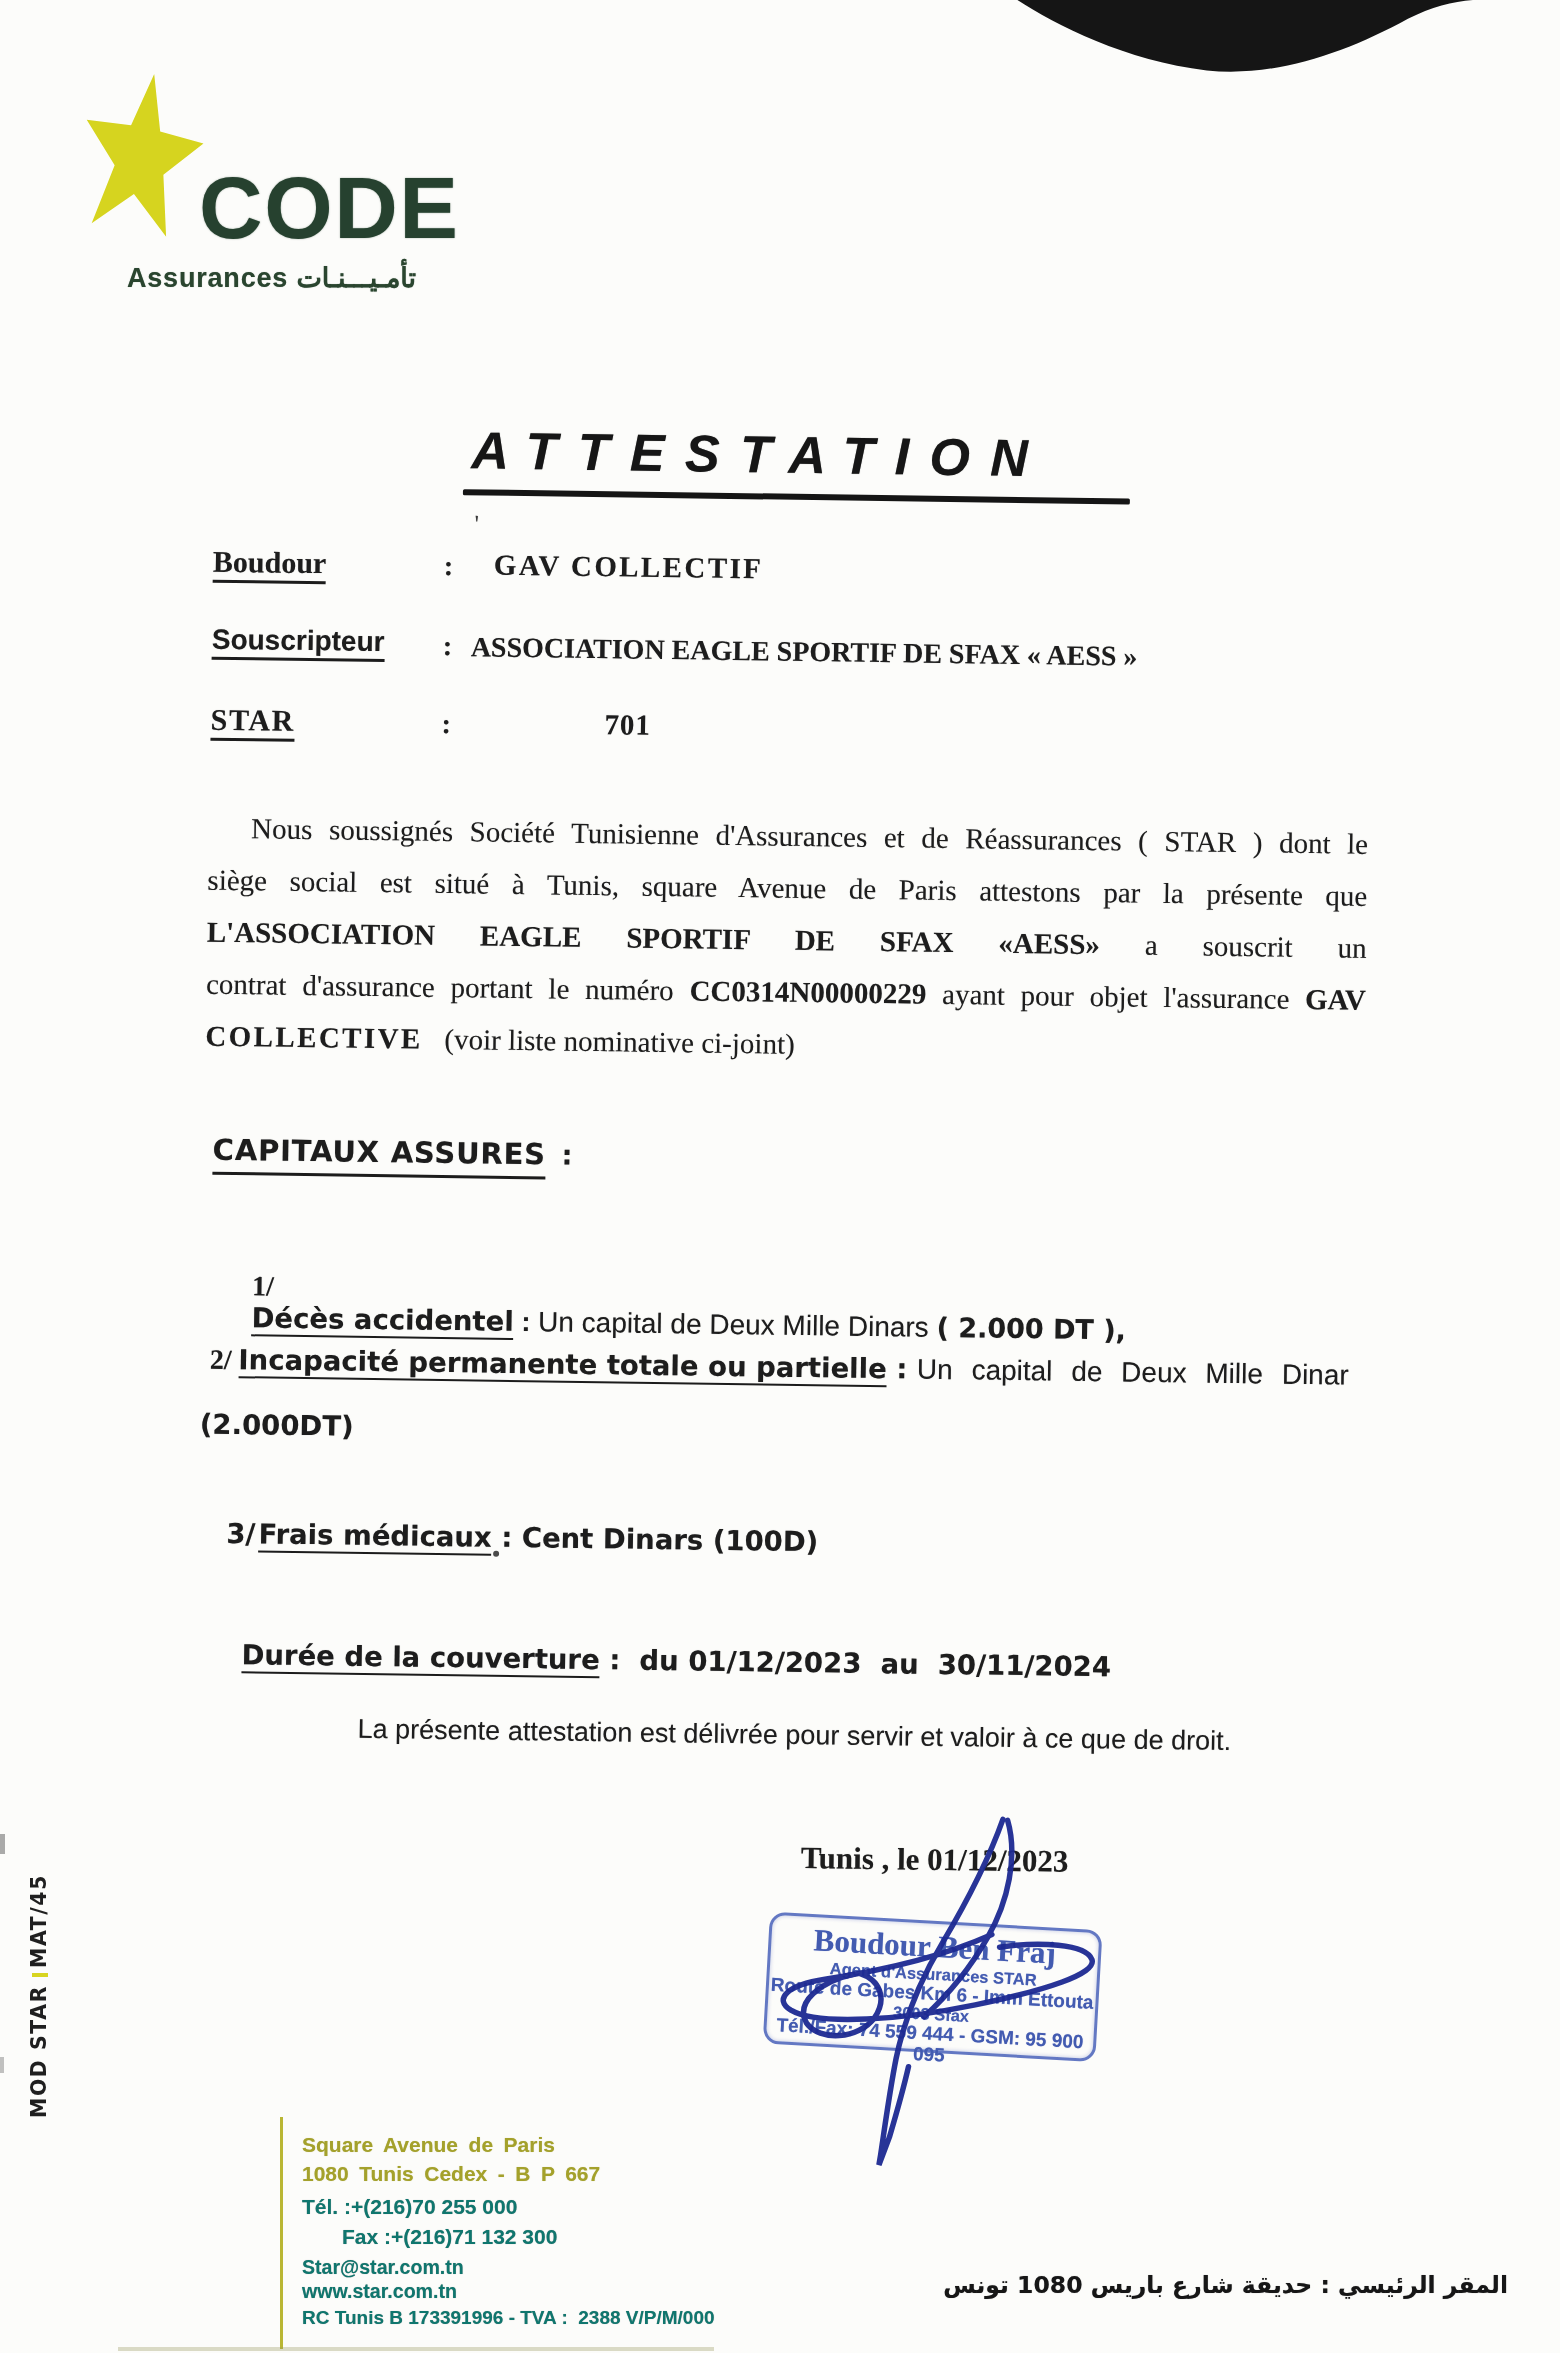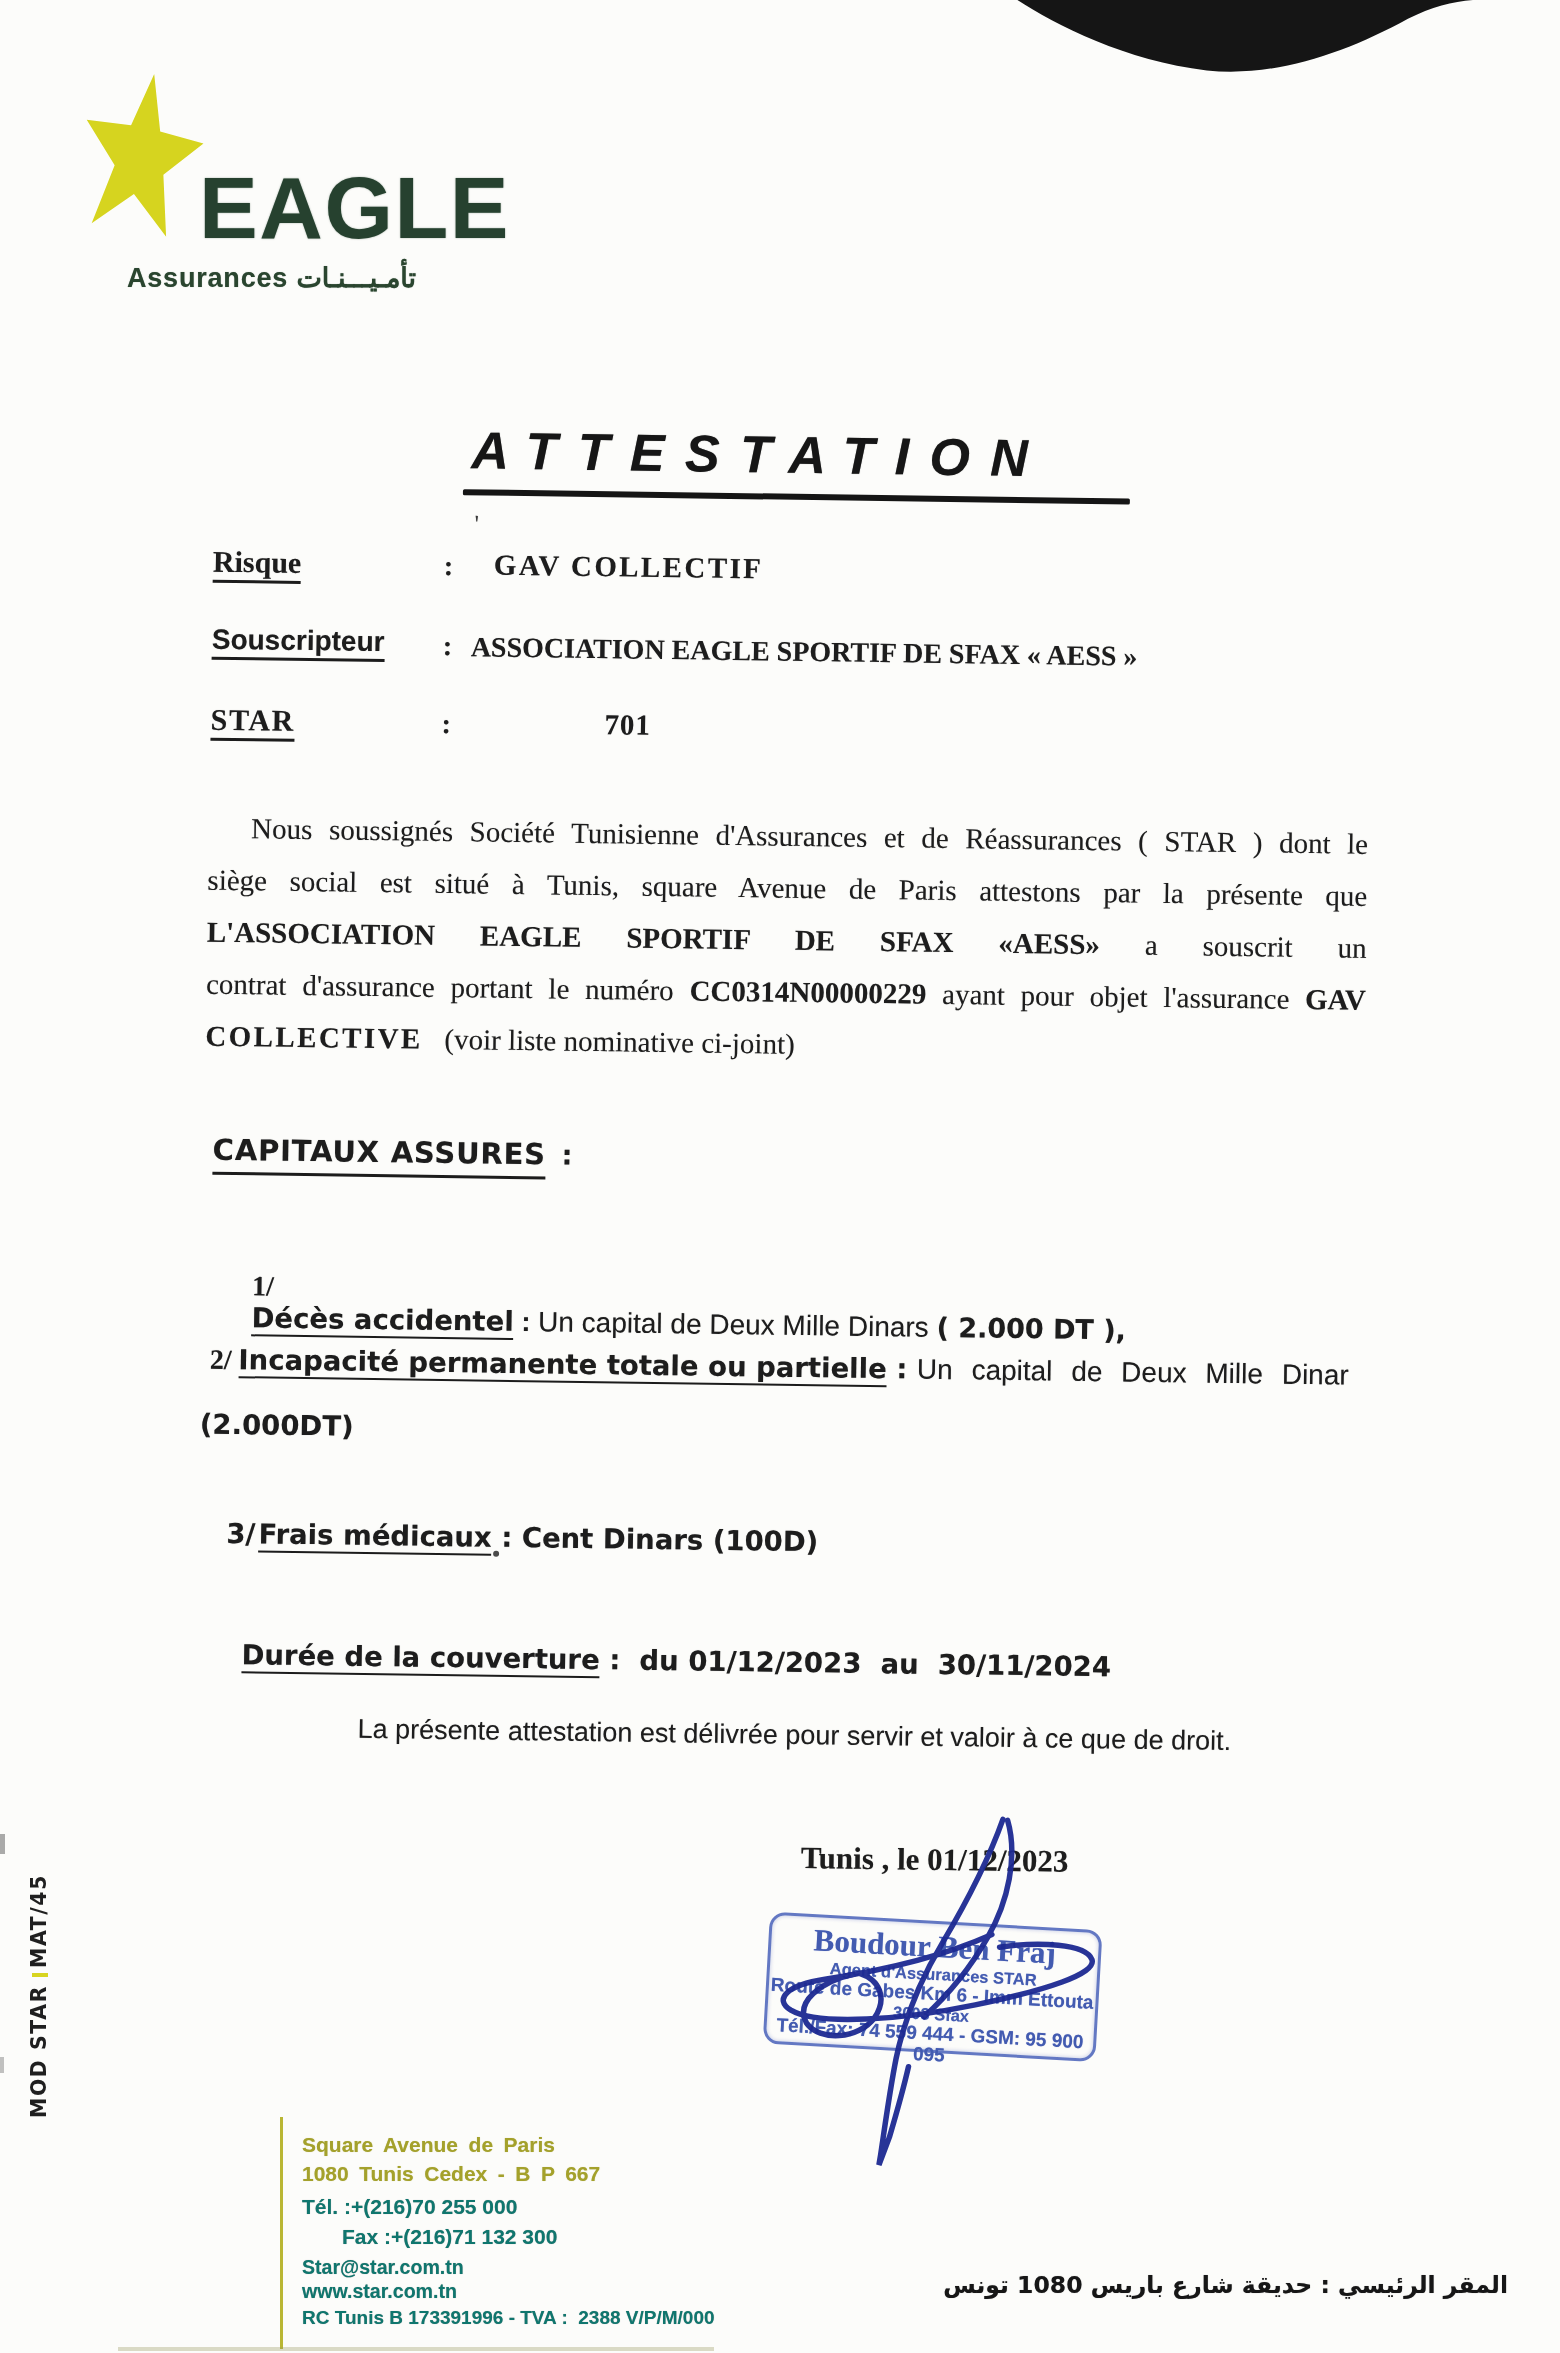--- a/index.html
+++ b/index.html
@@ -66,33 +66,33 @@
 <body>
 
 <div id="page">
 
   <svg class="abs" style="left:1012px;top:0;" width="471" height="90" viewBox="0 0 600 115">
     <path d="M 6 0 C 55 32, 145 78, 248 90 C 335 99, 425 68, 505 24 C 535 9, 562 2, 588 0 Z" fill="#151515"></path>
   </svg>
 
   <div class="abs" style="left:75px;top:69px;width:408px;height:243px;">
     <div id="star-shape" class="abs" style="left:3.9px;top:3.9px;"></div>
-    <div id="brand" class="abs sans b" style="left:124px;top:88px;font-size:88px;">EAGLE</div>
+    <div id="brand" class="abs sans b" style="left:124px;top:88px;font-size:88px;">CODE</div>
     <div id="tagline" class="abs sans b" style="left:28px;top:193px;font-size:27px;letter-spacing:0.8px;">Assurances تأمـيـــنـات</div>
   </div>
 
   <div id="content">
 
     <div id="title-line" class="abs sans b ink" style="left:471px;top:417px;font-size:52px;">ATTESTATION</div>
     <div id="title-underline" class="abs" style="left:463px;top:486px;width:667px;"></div>
 
     <div class="abs serif ink" style="left:475px;top:507px;font-size:23.5px;color:#3a3a3a;">'</div>
 
     <div class="abs" style="left:214px;top:545px;width:1177px;height:41px;">
-      <span class="abs serif b meta-label ink ulab" style="left:0;top:0;">Risque</span>
+      <span class="abs serif b meta-label ink ulab" style="left:0;top:0;">Boudour</span>
       <span class="abs serif b meta-colon ink" style="left:231px;top:1.6px;">:</span>
       <span class="abs serif b meta-value ink" style="left:281px;top:0;letter-spacing:2.4px;">GAV COLLECTIF</span>
     </div>
     <div class="abs" style="left:214px;top:625px;width:1255px;height:41px;">
       <span class="abs sans b ink ulab" style="left:0;top:0;font-size:28px;">Souscripteur</span>
       <span class="abs serif b meta-colon ink" style="left:231px;top:1.6px;">:</span>
       <span class="abs serif b ink" style="left:259px;top:3.1px;font-size:28px;">ASSOCIATION EAGLE SPORTIF DE SFAX « AESS »</span>
     </div>
     <div class="abs" style="left:214px;top:703px;width:1177px;height:41px;">
       <span class="abs serif b meta-label ink ulab" style="left:0;top:0;letter-spacing:1.6px;">STAR</span>

